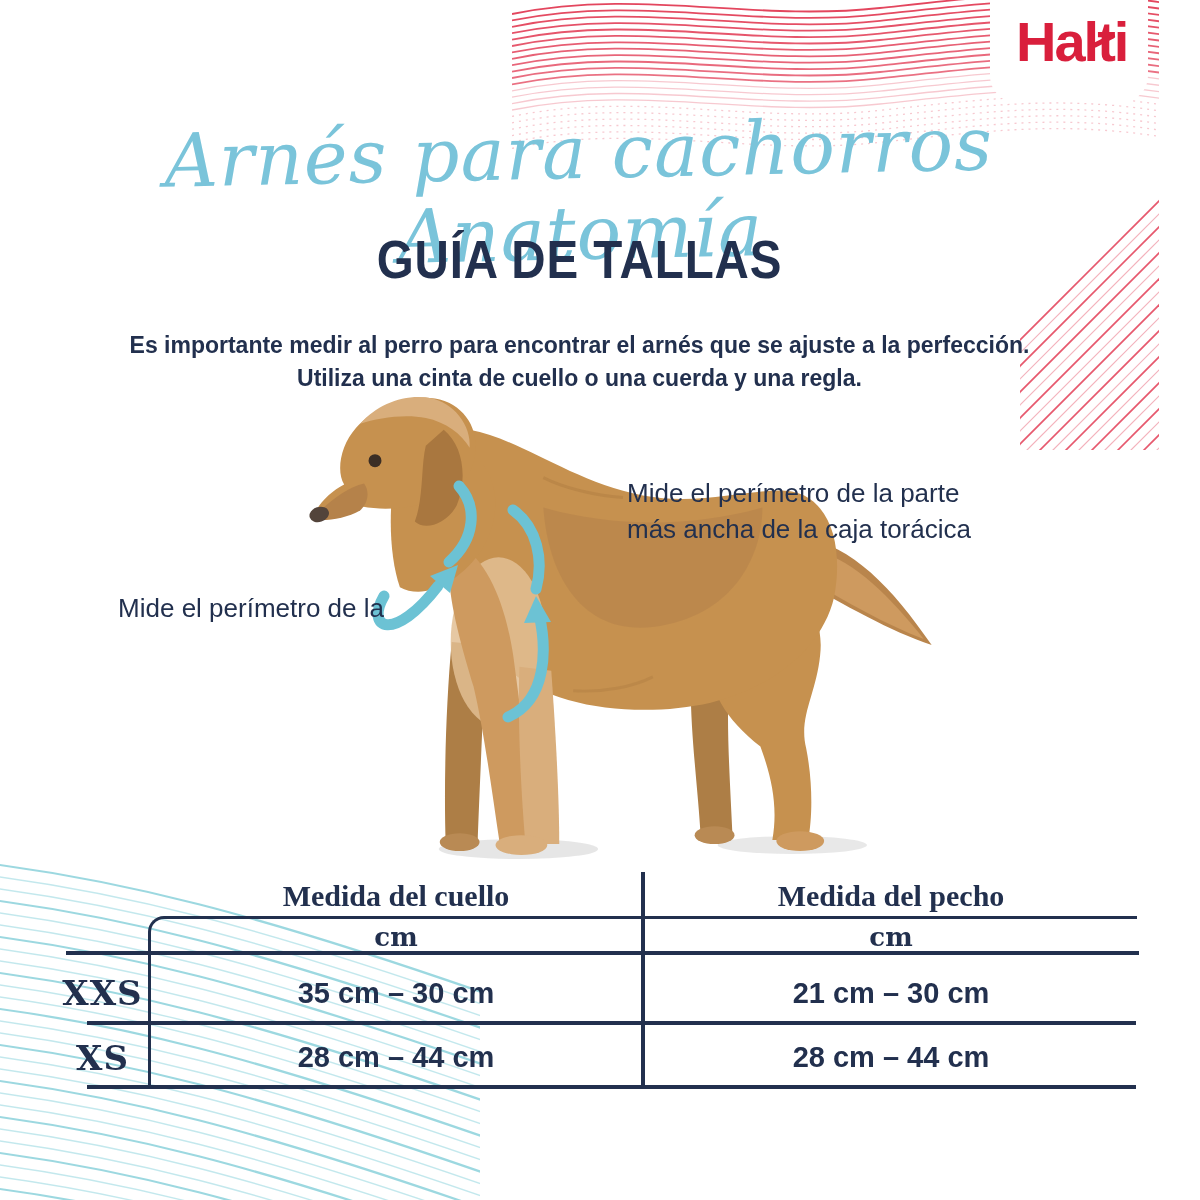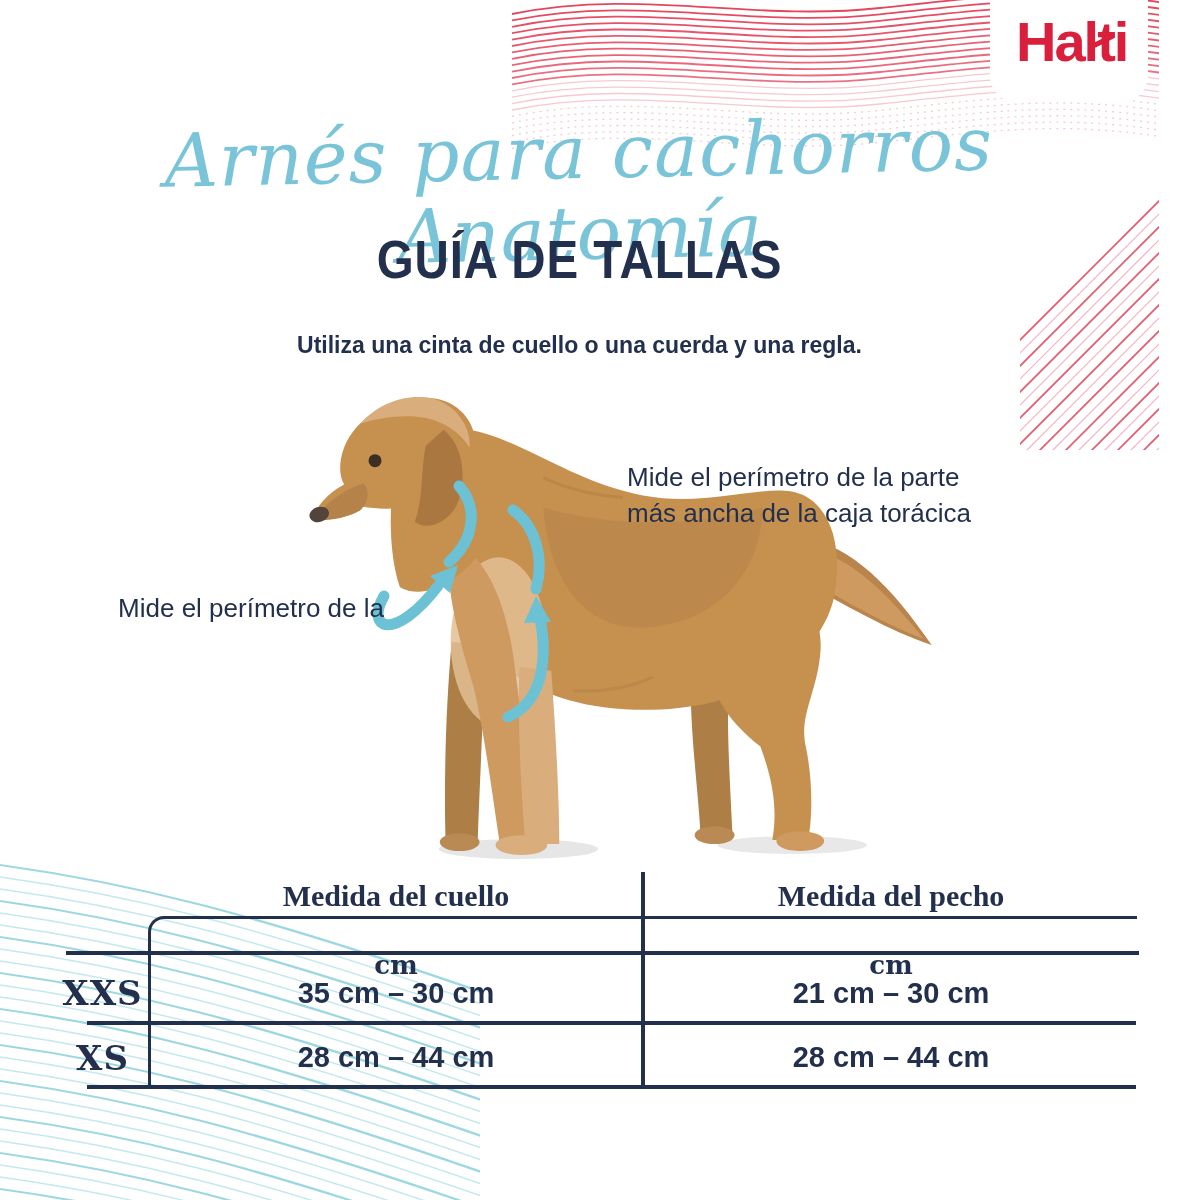--- a/index.html
+++ b/index.html
@@ -24,35 +24,35 @@
          font-size:74px;line-height:1.1;color:var(--light_blue,#7AC4DA);
          letter-spacing:1px;transform:rotate(-1.2deg);}
   .subtitle{position:absolute;left:0;top:228px;width:100%;text-align:center;z-index:4;
          font-size:54px;font-weight:700;letter-spacing:1px;color:var(--navy,#22304E);
          transform:scaleX(0.88);transform-origin:center;}
   .intro{position:absolute;left:0;top:329px;width:100%;text-align:center;z-index:4;
          font-size:23px;font-weight:700;line-height:33px;color:var(--navy,#22304E);}
   
   .ann{position:absolute;z-index:5;font-size:26px;line-height:36px;font-weight:500;
        color:var(--navy,#22304E);}
-  .ann-chest{left:627px;top:459px;text-align:left;}
+  .ann-chest{left:627px;top:475px;text-align:left;}
   .ann-neck{left:95px;top:590px;width:312px;text-align:center;}
   
   .dog{position:absolute;left:293px;top:388px;z-index:2;}
   .arrows{position:absolute;left:0;top:0;z-index:3;}
   .arrow-arc{fill:none;stroke:var(--arrow_teal,#6CC2D4);stroke-width:11;stroke-linecap:round;}
   .arrow-head{fill:var(--arrow_teal,#6CC2D4);stroke:none;}
   
   .tline{position:absolute;background:var(--navy,#22304E);z-index:4;}
   .tcorner{position:absolute;z-index:4;border-top:3.5px solid var(--navy,#22304E);
            border-left:3.5px solid var(--navy,#22304E);border-top-left-radius:16px;}
   .thead{position:absolute;z-index:5;text-align:center;font-family:Liberation Serif, serif;
          font-weight:700;font-size:30px;color:var(--navy,#22304E);}
   .tunit{position:absolute;z-index:5;text-align:center;font-family:"DejaVu Serif",serif;
-         font-weight:700;font-size:26px;color:var(--navy,#22304E);margin-top:28px;}
+         font-weight:700;font-size:26px;color:var(--navy,#22304E);}
   .tsize{position:absolute;z-index:5;text-align:center;font-family:"DejaVu Serif",serif;
          font-weight:700;font-size:34px;letter-spacing:1px;color:var(--navy,#22304E);}
   .tval{position:absolute;z-index:5;text-align:center;font-size:29px;font-weight:700;
         color:var(--navy,#22304E);}
 </style>
 </head>
 <body>
 
 <div id="stage">
 
@@ -165,20 +165,21 @@
   <div class="logo-box">
     <div class="logo">
       <span>Hal</span><span class="t-cross">t</span><span>i</span>
     </div>
   </div>
 
   <div class="title">Arnés para cachorros Anatomía</div>
   <div class="subtitle">GUÍA DE TALLAS</div>
 
   <div class="intro">
+    <div>Es importante medir al perro para encontrar el arnés que se ajuste a la perfección.</div>
     <div>Utiliza una cinta de cuello o una cuerda y una regla.</div>
   </div>
 
   <svg class="dog" width="650" height="478" viewBox="0 0 650 480">
 
     <ellipse cx="225" cy="463" rx="80" ry="10" fill="#d9d9d9" opacity="0.65"></ellipse>
     <ellipse cx="500" cy="459" rx="75" ry="9" fill="#d9d9d9" opacity="0.6"></ellipse>
 
     <path d="M 510,150 C 560,158 600,200 640,258 C 598,244 556,220 500,188 Z" fill="#B9854C"></path>
     <path d="M 522,162 C 565,175 598,210 632,252 C 595,238 556,216 512,190 Z" fill="#CE9A5F"></path>

